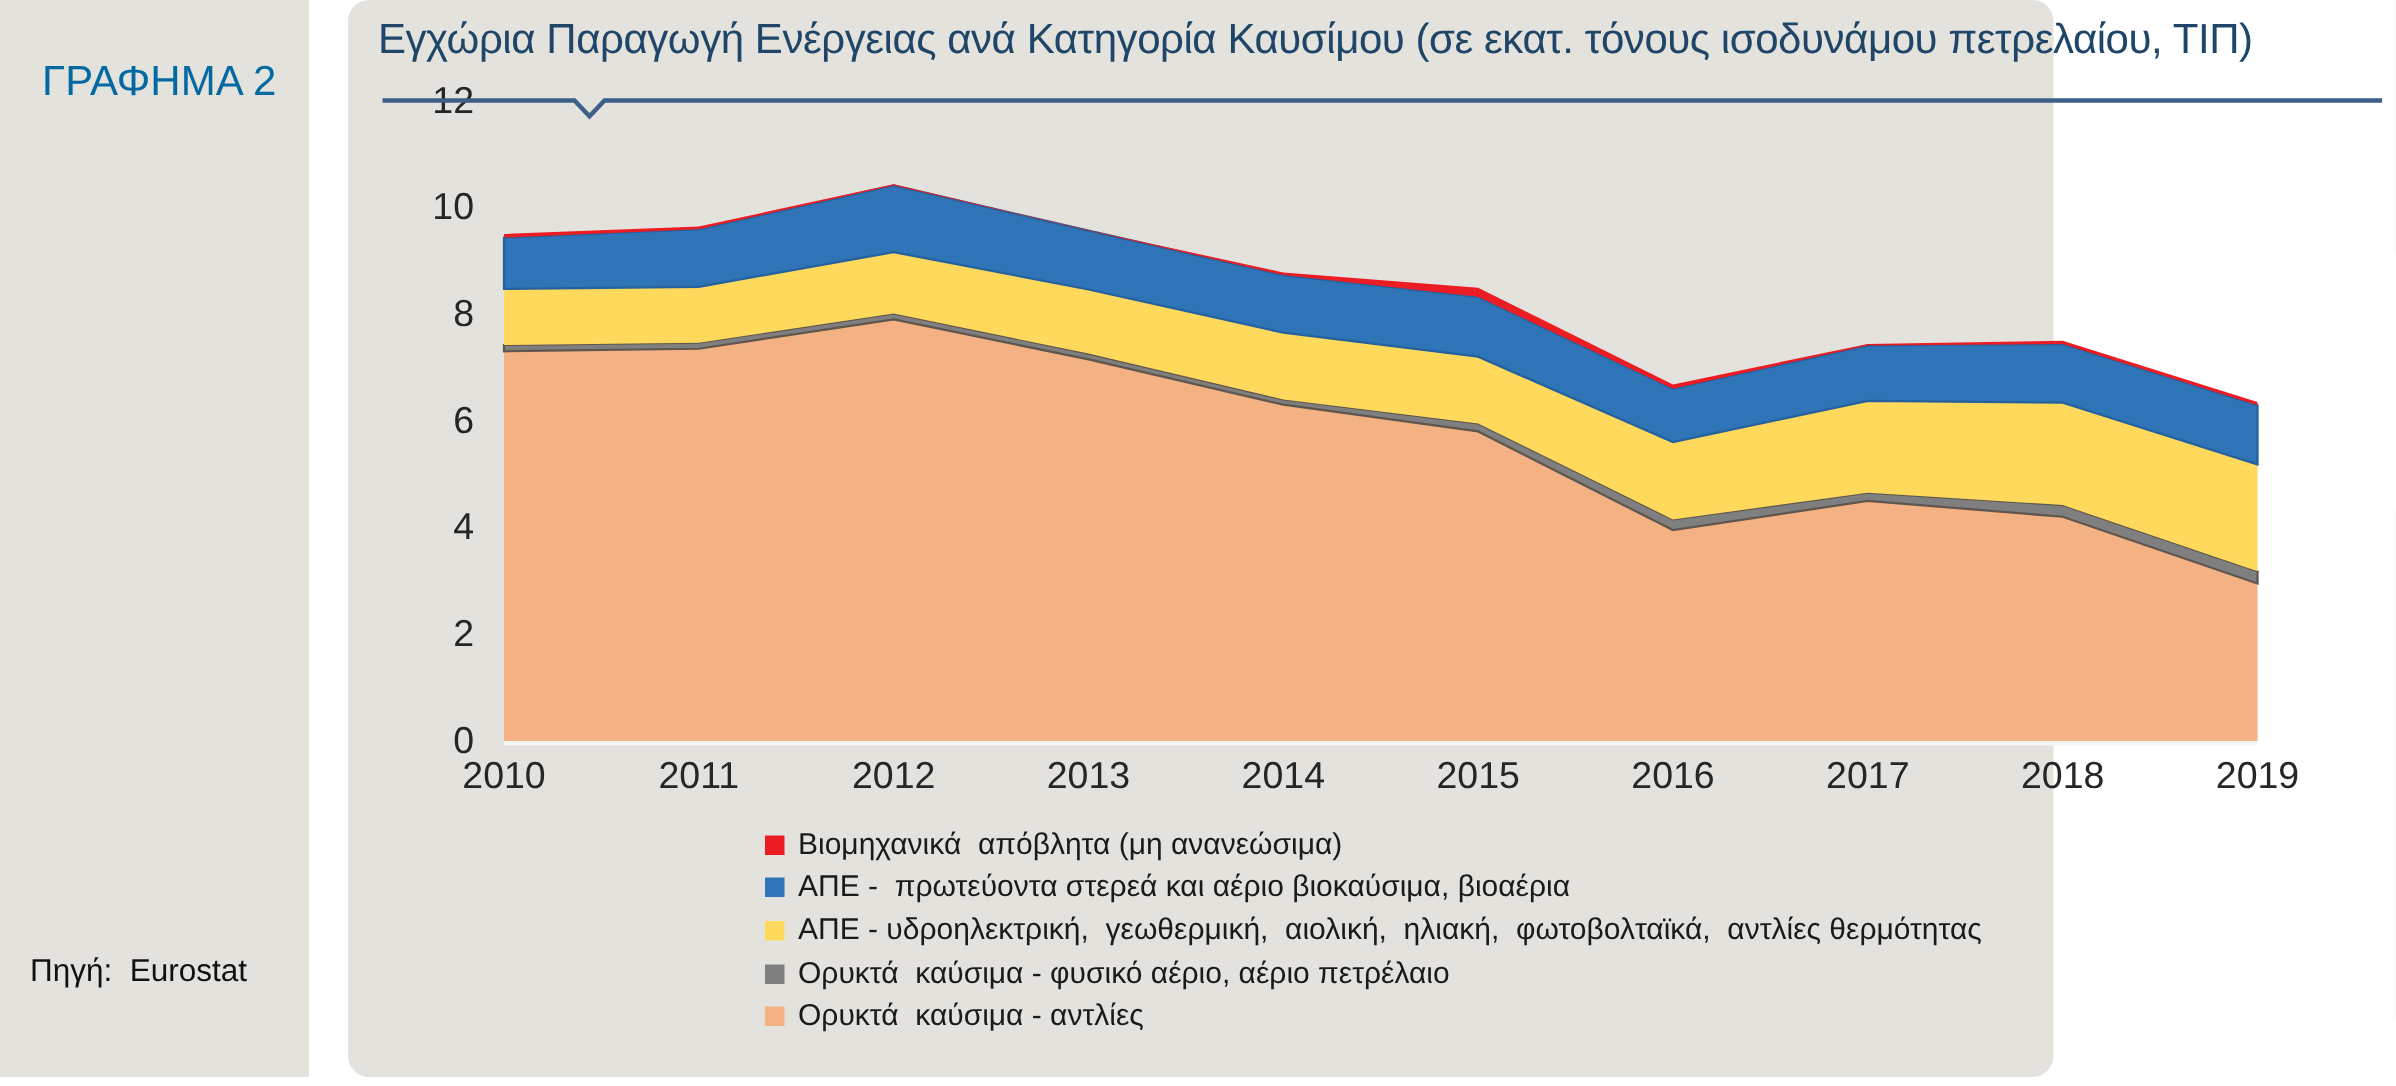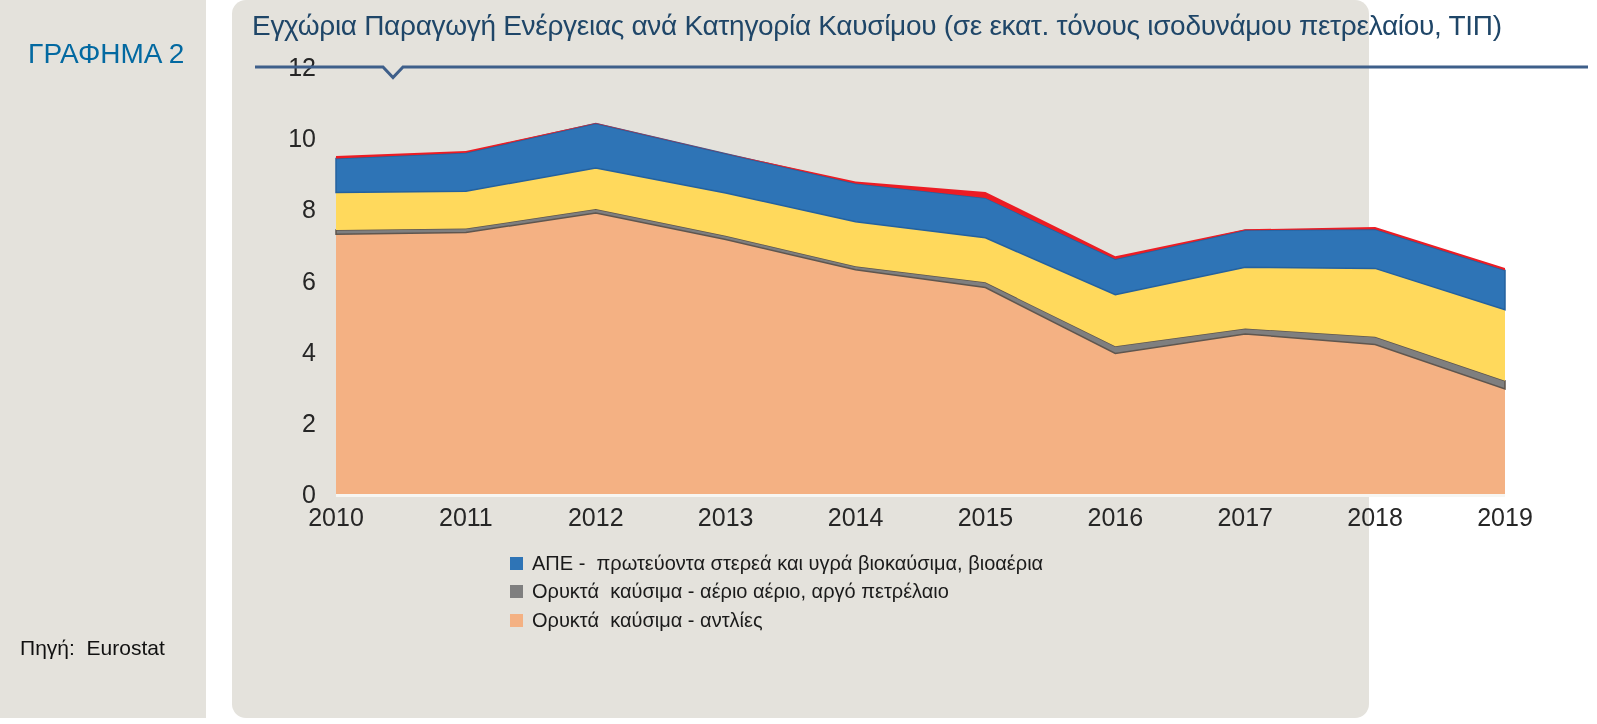--- a/index.html
+++ b/index.html
@@ -50,25 +50,33 @@
       <text x="493.6666666666667" y="517" text-anchor="middle" dominant-baseline="central" class="tick">2013</text>
       <text x="623.5555555555555" y="517" text-anchor="middle" dominant-baseline="central" class="tick">2014</text>
       <text x="753.4444444444445" y="517" text-anchor="middle" dominant-baseline="central" class="tick">2015</text>
       <text x="883.3333333333334" y="517" text-anchor="middle" dominant-baseline="central" class="tick">2016</text>
       <text x="1013.2222222222222" y="517" text-anchor="middle" dominant-baseline="central" class="tick">2017</text>
       <text x="1143.111111111111" y="517" text-anchor="middle" dominant-baseline="central" class="tick">2018</text>
       <text x="1273" y="517" text-anchor="middle" dominant-baseline="central" class="tick">2019</text>
     </svg>
   <div id="legend">
       <div class="legend-row">
+        <span class="legend-marker" style="background: rgb(236, 28, 36);"></span>
+        <span class="legend-label">Βιομηχανικά  απόβλητα (μη ανανεώσιμα)</span>
+      </div>
+      <div class="legend-row">
         <span class="legend-marker" style="background: rgb(46, 116, 182);"></span>
-        <span class="legend-label">ΑΠΕ -  πρωτεύοντα στερεά και υγρά βιοκαύσιμα, βιοαέρια</span>
+        <span class="legend-label">ΑΠΕ -  πρωτεύοντα στερεά και αέριο βιοκαύσιμα, βιοαέρια</span>
+      </div>
+      <div class="legend-row">
+        <span class="legend-marker" style="background: rgb(255, 217, 92);"></span>
+        <span class="legend-label">ΑΠΕ - υδροηλεκτρική,  γεωθερμική,  αιολική,  ηλιακή,  φωτοβολταϊκά,  αντλίες θερμότητας</span>
       </div>
       <div class="legend-row">
         <span class="legend-marker" style="background: rgb(127, 127, 127);"></span>
-        <span class="legend-label">Ορυκτά  καύσιμα - αέριο αέριο, αργό πετρέλαιο</span>
+        <span class="legend-label">Ορυκτά  καύσιμα - φυσικό αέριο, αέριο πετρέλαιο</span>
       </div>
       <div class="legend-row">
         <span class="legend-marker" style="background: rgb(244, 177, 131);"></span>
         <span class="legend-label">Ορυκτά  καύσιμα - αντλίες</span>
       </div>
     </div>
 </div>
 
 </body></html>

